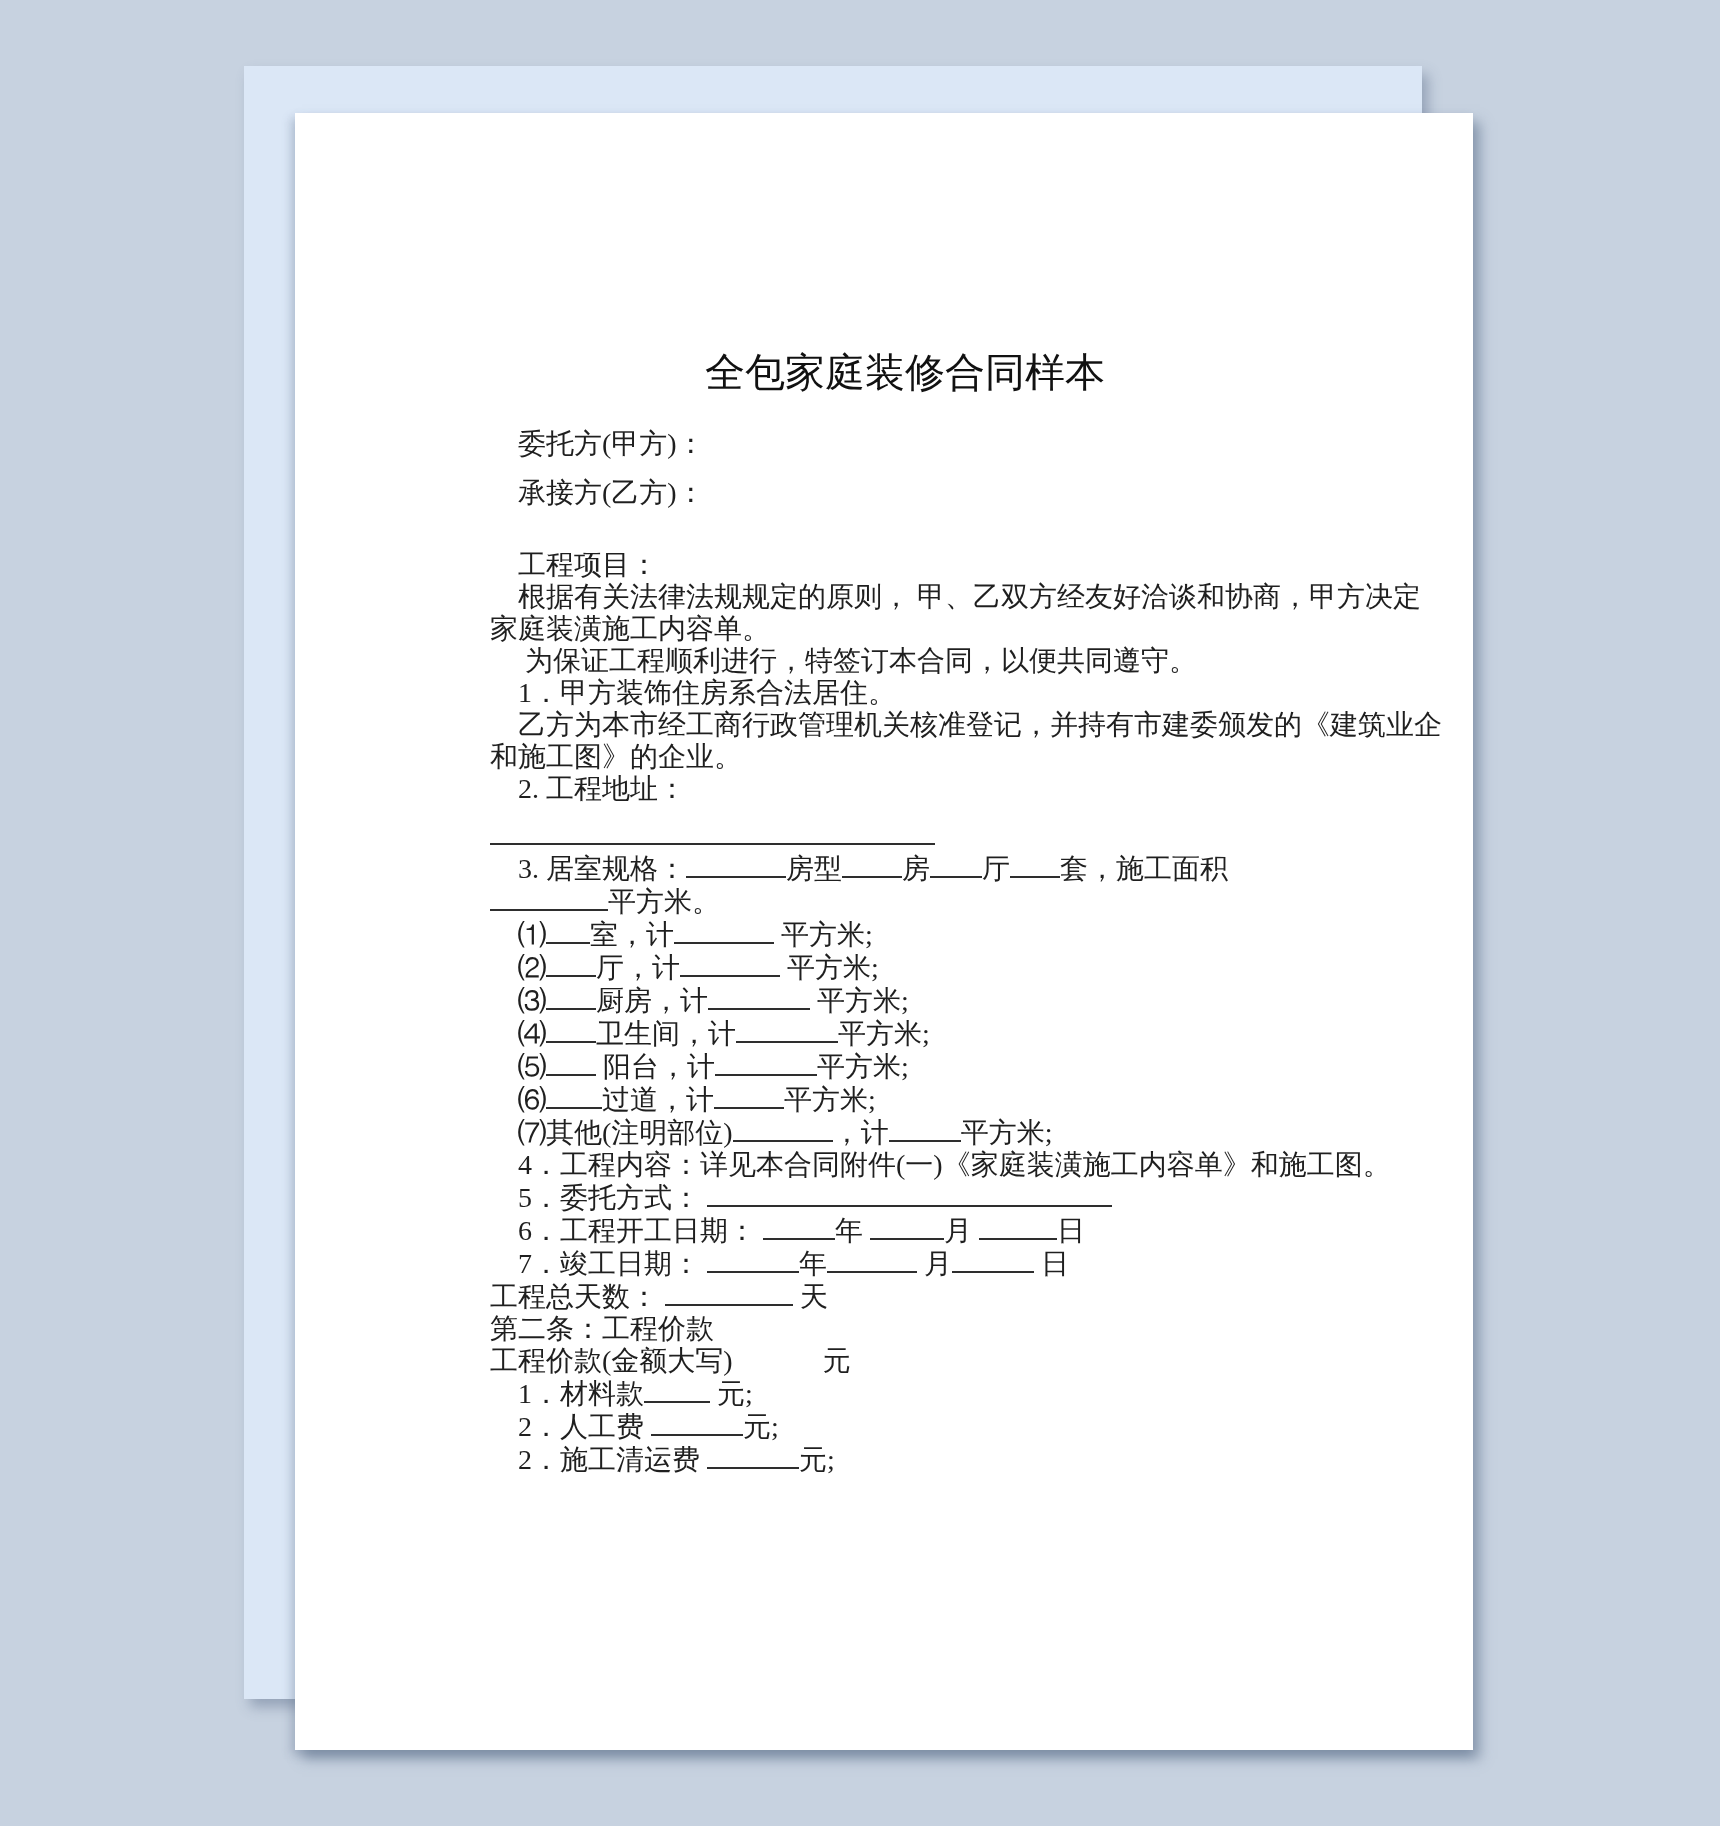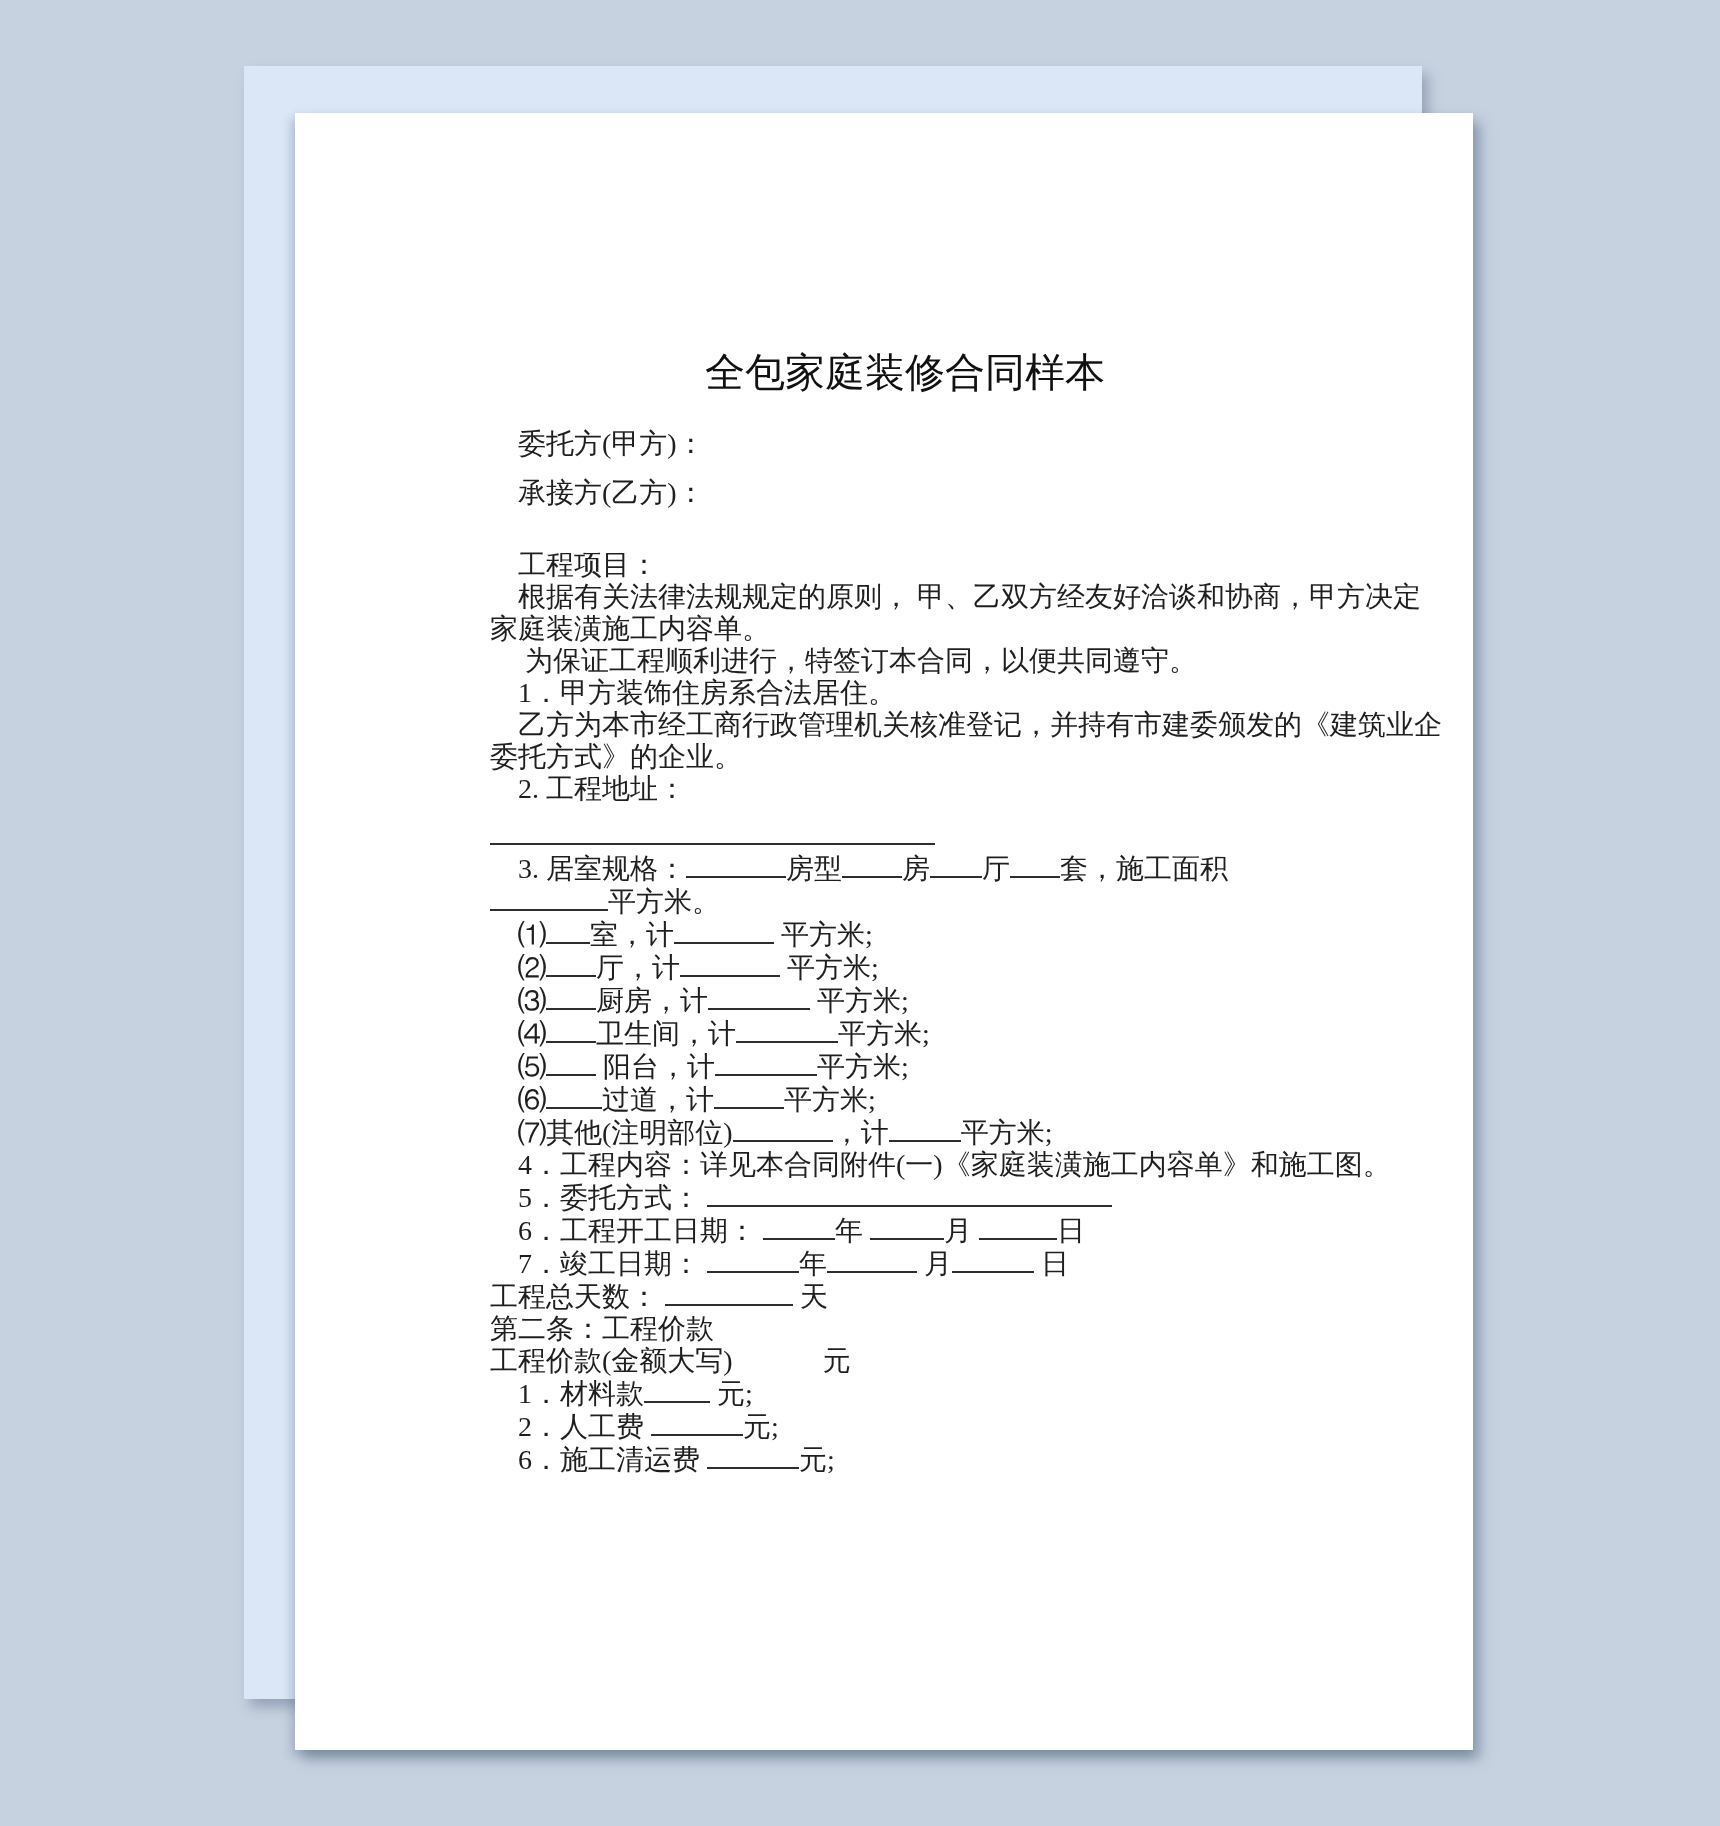--- a/index.html
+++ b/index.html
@@ -67,38 +67,38 @@
       <h1 class="doc-title">全包家庭装修合同样本</h1>
       <div>
           <div class="line indent"><span>委托方(甲方)：</span></div>
           <div class="line indent" style="margin-top: 17px;"><span>承接方(乙方)：</span></div>
           <div class="line indent" style="margin-top: 40px;"><span>工程项目：</span></div>
           <div class="line indent"><span>根据有关法律法规规定的原则， 甲、乙双方经友好洽谈和协商，甲方决定</span></div>
           <div class="line"><span>家庭装潢施工内容单。</span></div>
           <div class="line indent"><span> 为保证工程顺利进行，特签订本合同，以便共同遵守。</span></div>
           <div class="line indent"><span>1．甲方装饰住房系合法居住。</span></div>
           <div class="line indent"><span>乙方为本市经工商行政管理机关核准登记，并持有市建委颁发的《建筑业企</span></div>
-          <div class="line"><span>委托方式》的企业。</span></div>
+          <div class="line"><span>和施工图》的企业。</span></div>
           <div class="line indent"><span>2. 工程地址：</span></div>
           <div class="line" style="margin-top: 14px;"><span class="blank" style="width: 445px;"></span></div>
           <div class="line indent"><span>3. 居室规格：</span><span class="blank" style="width: 100px;"></span><span>房型</span><span class="blank" style="width: 60px;"></span><span>房</span><span class="blank" style="width: 52px;"></span><span>厅</span><span class="blank" style="width: 50px;"></span><span>套，施工面积</span></div>
           <div class="line"><span class="blank" style="width: 118px;"></span><span>平方米。</span></div>
           <div class="line indent"><span>⑴</span><span class="blank" style="width: 44px;"></span><span>室，计</span><span class="blank" style="width: 100px;"></span><span> 平方米;</span></div>
           <div class="line indent"><span>⑵</span><span class="blank" style="width: 50px;"></span><span>厅，计</span><span class="blank" style="width: 100px;"></span><span> 平方米;</span></div>
           <div class="line indent"><span>⑶</span><span class="blank" style="width: 50px;"></span><span>厨房，计</span><span class="blank" style="width: 102px;"></span><span> 平方米;</span></div>
           <div class="line indent"><span>⑷</span><span class="blank" style="width: 50px;"></span><span>卫生间，计</span><span class="blank" style="width: 102px;"></span><span>平方米;</span></div>
           <div class="line indent"><span>⑸</span><span class="blank" style="width: 50px;"></span><span> 阳台，计</span><span class="blank" style="width: 102px;"></span><span>平方米;</span></div>
           <div class="line indent"><span>⑹</span><span class="blank" style="width: 56px;"></span><span>过道，计</span><span class="blank" style="width: 70px;"></span><span>平方米;</span></div>
           <div class="line indent"><span>⑺其他(注明部位)</span><span class="blank" style="width: 100px;"></span><span>，计</span><span class="blank" style="width: 72px;"></span><span>平方米;</span></div>
           <div class="line indent"><span>4．工程内容：详见本合同附件(一)《家庭装潢施工内容单》和施工图。</span></div>
           <div class="line indent"><span>5．委托方式： </span><span class="blank" style="width: 405px;"></span></div>
           <div class="line indent"><span>6．工程开工日期： </span><span class="blank" style="width: 72px;"></span><span>年 </span><span class="blank" style="width: 74px;"></span><span>月 </span><span class="blank" style="width: 78px;"></span><span>日</span></div>
           <div class="line indent"><span>7．竣工日期： </span><span class="blank" style="width: 92px;"></span><span>年</span><span class="blank" style="width: 90px;"></span><span> 月</span><span class="blank" style="width: 82px;"></span><span> 日</span></div>
           <div class="line"><span>工程总天数： </span><span class="blank" style="width: 128px;"></span><span> 天</span></div>
           <div class="line"><span>第二条：工程价款</span></div>
           <div class="line"><span>工程价款(金额大写)</span><span class="gap" style="width: 90px;"></span><span>元</span></div>
           <div class="line indent"><span>1．材料款</span><span class="blank" style="width: 66px;"></span><span> 元;</span></div>
           <div class="line indent"><span>2．人工费 </span><span class="blank" style="width: 92px;"></span><span>元;</span></div>
-          <div class="line indent"><span>6．施工清运费 </span><span class="blank" style="width: 92px;"></span><span>元;</span></div>
+          <div class="line indent"><span>2．施工清运费 </span><span class="blank" style="width: 92px;"></span><span>元;</span></div>
         </div>
     </div>
   </div>
 </div>
 
 </body></html>

